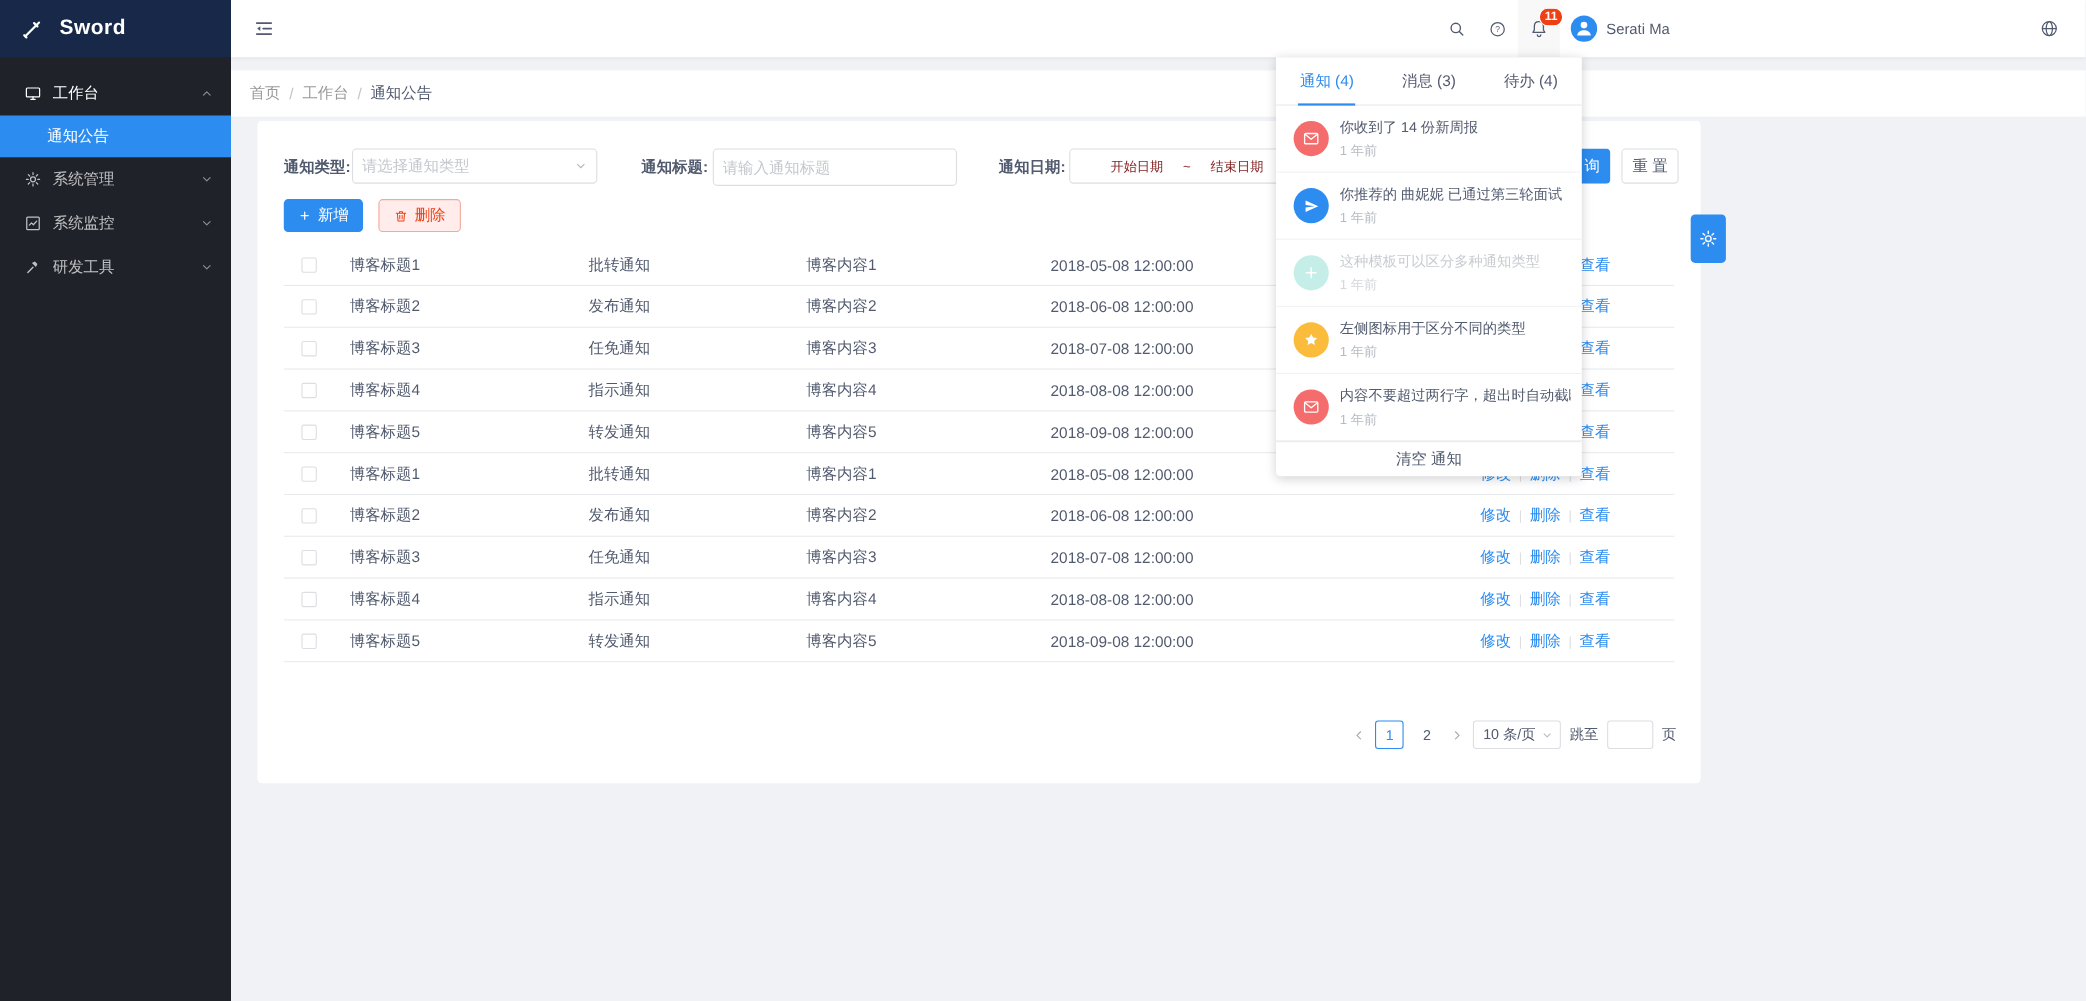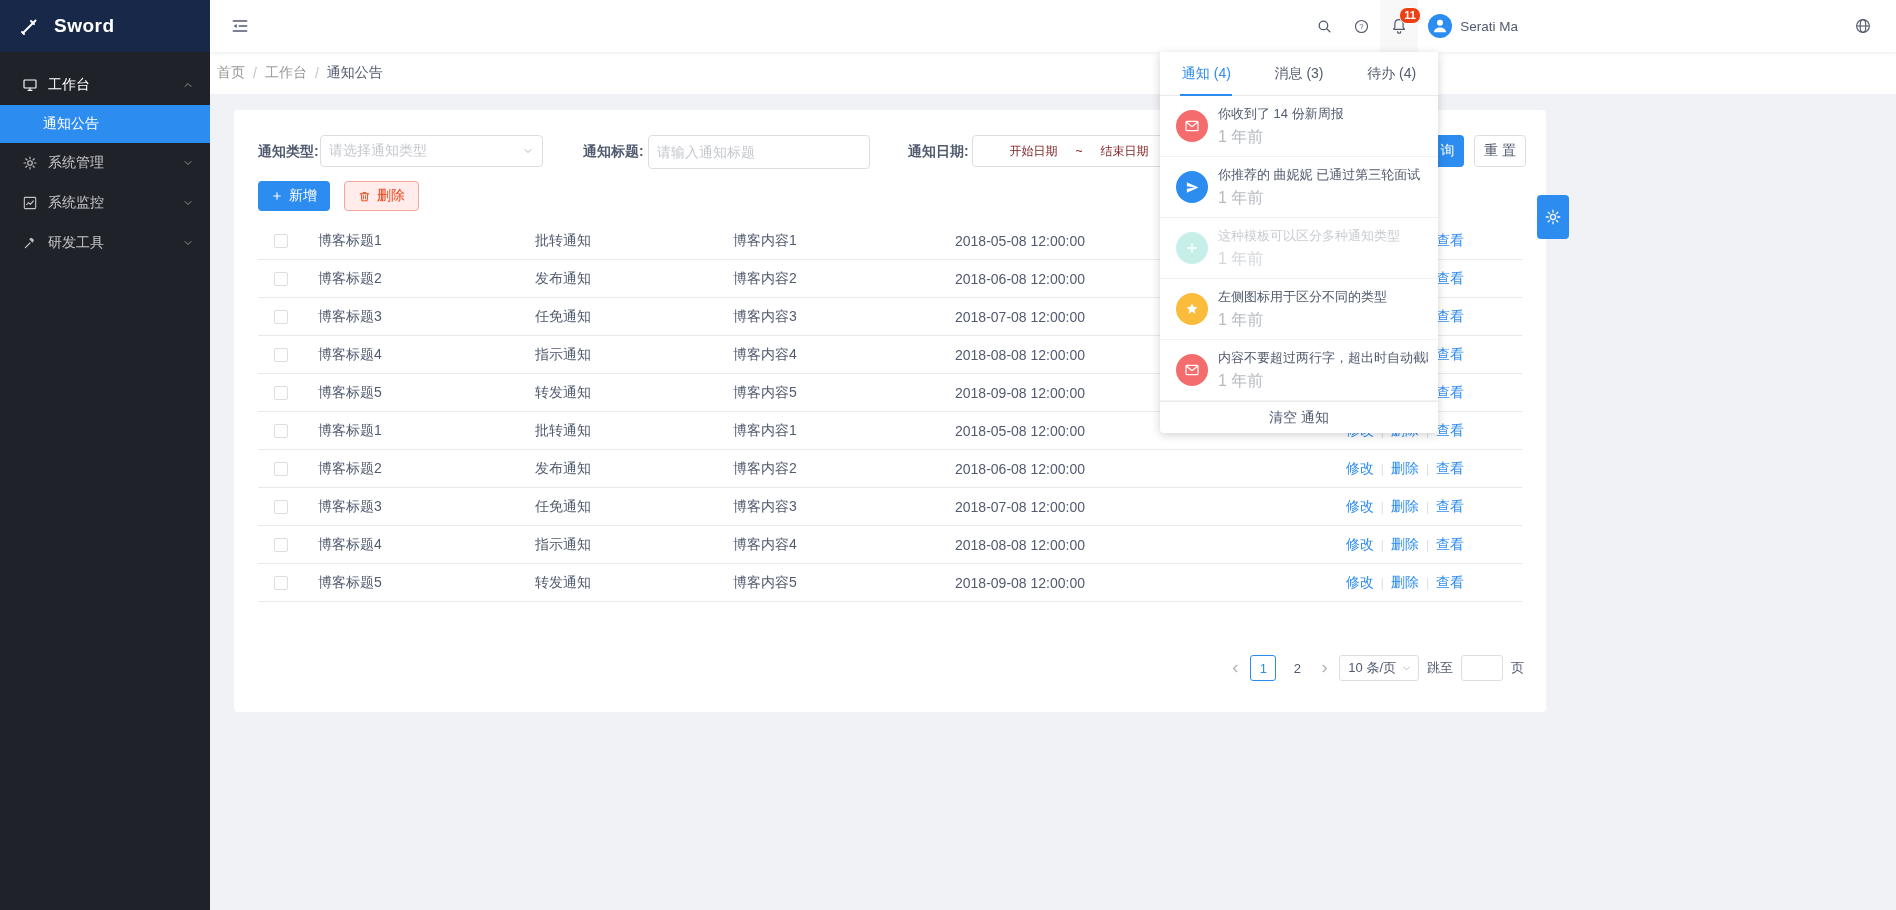--- a/index.html
+++ b/index.html
@@ -33,22 +33,22 @@
   .bell-box { position:relative; width:38px; height:52px; display:flex; align-items:center; justify-content:center;
     background:#f8f8f9; color:#515a6e; cursor:pointer; }
   .badge { position:absolute; top:7px; left:19px; background:#ed4014; color:#fff; font-size:11px;
     line-height:15px; padding:0 4px; border-radius:8px; border:1px solid #fff; font-weight:bold; }
   .avatar { width:24px; height:24px; border-radius:50%; background:#2d8cf0; color:#fff;
     display:flex; align-items:center; justify-content:center; margin:0 8px 0 10px; overflow:hidden; cursor:pointer; }
   .uname { font-size:13.5px; color:#515a6e; cursor:pointer; }
   .globe { position:absolute; right:24px; top:0; height:52px; display:flex; align-items:center; color:#515a6e; cursor:pointer; }
 
   
-  .crumbbar { position:absolute; left:210px; top:52px; width:1686px; height:42px; background:#fff;
-    display:flex; align-items:center; padding-left:7px; font-size:14px; }
+  .crumbbar { position:absolute; left:210px; top:64px; width:1686px; height:42px; background:#fff;
+    display:flex; align-items:center; padding-left:17px; font-size:14px; }
   .crumb { color:#999; cursor:pointer; }
   .crumb.current { color:#515a6e; cursor:default; }
   .crumb-sep { color:#c0c4cc; margin:0 8px; }
 
   
   .card { position:absolute; left:234px; top:110px; width:1312px; height:602px; background:#fff; border-radius:4px; }
 
   
   .filters { position:absolute; top:25px; left:0; right:0; height:32px; }
   .f-label { position:absolute; top:0; line-height:32px; font-weight:600; font-size:14px; color:#515a6e; }
@@ -105,21 +105,21 @@
   .n-tab { flex:1; display:flex; align-items:center; justify-content:center; font-size:14px; color:#515a6e;
     cursor:pointer; position:relative; }
   .n-tab.active { color:#2d8cf0; }
   .n-tab.active::after { content:""; position:absolute; bottom:-1px; left:50%; transform:translateX(-50%);
     width:52px; height:2px; background:#2d8cf0; }
   .n-item { height:61px; display:flex; align-items:center; padding:0 10px 0 16px; border-bottom:1px solid #f1f2f4; cursor:pointer; }
   .n-icon { width:32px; height:32px; border-radius:50%; flex:none; display:flex; align-items:center; justify-content:center;
     color:#fff; margin-right:10px; }
   .n-texts { min-width:0; }
   .n-title { font-size:13px; color:#515a6e; white-space:nowrap; overflow:hidden; }
-  .n-time { font-size:16px; color:#b6bbc2; margin-top:4px; }
+  .n-time { font-size:12px; color:#b6bbc2; margin-top:4px; }
   .n-item.read .n-icon { opacity:.4; }
   .n-item.read .n-title { color:#c8cbd0; }
   .n-item.read .n-time { color:#d4d7db; }
   .n-footer { height:32px; display:flex; align-items:center; justify-content:center; border-top:1px solid #e8eaec;
     font-size:14px; color:#515a6e; cursor:pointer; }
 
   
   .settings-trigger { position:absolute; left:1537px; top:195px; width:32px; height:44px; background:#2d8cf0;
     border:none; border-radius:4px; display:flex; align-items:center; justify-content:center; color:#fff; cursor:pointer; z-index:15; }
 </style>

